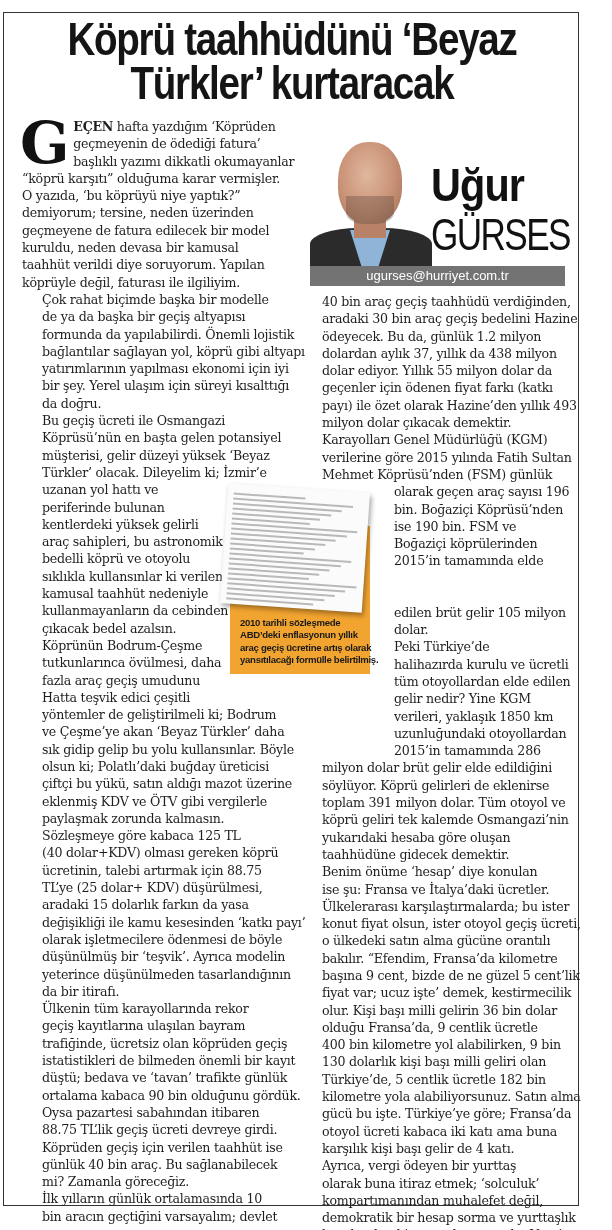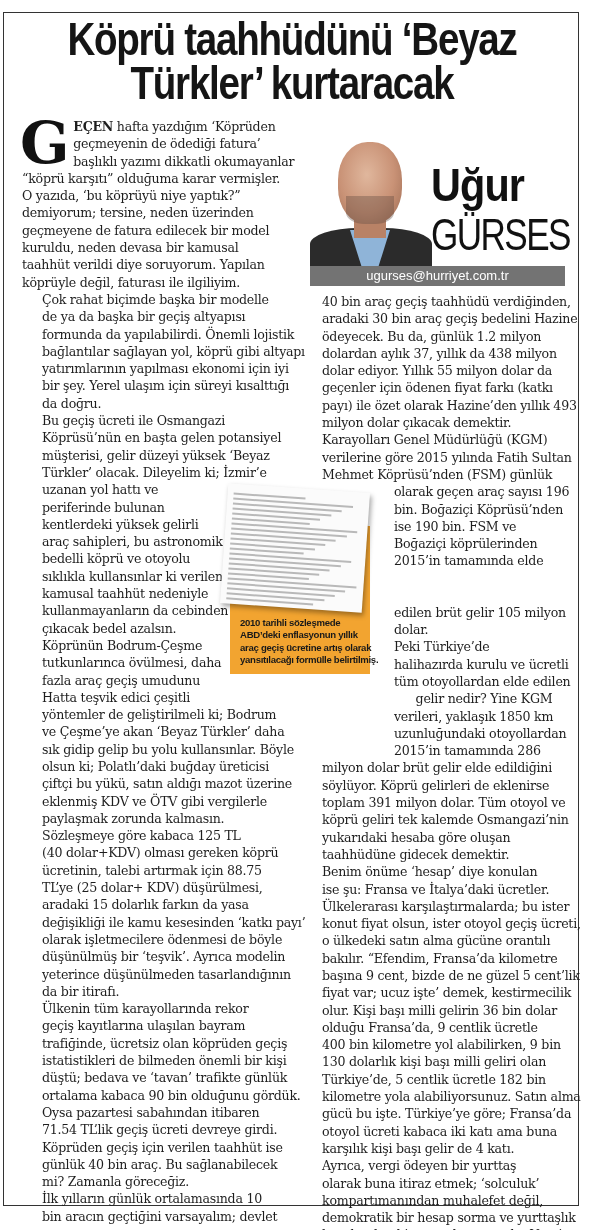--- a/index.html
+++ b/index.html
@@ -118,25 +118,25 @@
       <span class="line">değişikliği ile kamu kesesinden ‘katkı payı’</span>
       <span class="line">olarak işletmecilere ödenmesi de böyle</span>
       <span class="line">düşünülmüş bir ‘teşvik’. Ayrıca modelin</span>
       <span class="line">yeterince düşünülmeden tasarlandığının</span>
       <span class="line">da bir itirafı.</span>
     </p>
     <p>
       <span class="line">Ülkenin tüm karayollarında rekor</span>
       <span class="line">geçiş kayıtlarına ulaşılan bayram</span>
       <span class="line">trafiğinde, ücretsiz olan köprüden geçiş</span>
-      <span class="line">istatistikleri de bilmeden önemli bir kişi</span>
+      <span class="line">istatistikleri de bilmeden önemli bir kayıt</span>
       <span class="line">düştü; bedava ve ‘tavan’ trafikte günlük</span>
       <span class="line">ortalama kabaca 90 bin olduğunu gördük.</span>
       <span class="line">Oysa pazartesi sabahından itibaren</span>
-      <span class="line">71.54 TL’lik geçiş ücreti devreye girdi.</span>
+      <span class="line">88.75 TL’lik geçiş ücreti devreye girdi.</span>
       <span class="line">Köprüden geçiş için verilen taahhüt ise</span>
       <span class="line">günlük 40 bin araç. Bu sağlanabilecek</span>
       <span class="line">mi? Zamanla göreceğiz.</span>
     </p>
     <p>
       <span class="line">İlk yılların günlük ortalamasında 10</span>
       <span class="line">bin aracın geçtiğini varsayalım; devlet</span>
     </p>
   </div>
 
@@ -160,21 +160,21 @@
       <span class="line" style="padding-left: 72px;">ise 190 bin. FSM ve</span>
       <span class="line" style="padding-left: 72px;">Boğaziçi köprülerinden</span>
       <span class="line" style="padding-left: 72px;">2015’in tamamında elde</span>
       <span class="line" style="padding-left: 72px; margin-top: 34px;">edilen brüt gelir 105 milyon</span>
       <span class="line" style="padding-left: 72px;">dolar.</span>
     </p>
     <p>
       <span class="line" style="padding-left: 72px;">Peki Türkiye’de</span>
       <span class="line" style="padding-left: 72px;">halihazırda kurulu ve ücretli</span>
       <span class="line" style="padding-left: 72px;">tüm otoyollardan elde edilen</span>
-      <span class="line" style="padding-left: 72px; text-align: center;">gelir nedir? Yine KGM</span>
+      <span class="line" style="padding-left: 72px;">gelir nedir? Yine KGM</span>
       <span class="line" style="padding-left: 72px;">verileri, yaklaşık 1850 km</span>
       <span class="line" style="padding-left: 72px;">uzunluğundaki otoyollardan</span>
       <span class="line" style="padding-left: 72px;">2015’in tamamında 286</span>
       <span class="line">milyon dolar brüt gelir elde edildiğini</span>
       <span class="line">söylüyor. Köprü gelirleri de eklenirse</span>
       <span class="line">toplam 391 milyon dolar. Tüm otoyol ve</span>
       <span class="line">köprü geliri tek kalemde Osmangazi’nin</span>
       <span class="line">yukarıdaki hesaba göre oluşan</span>
       <span class="line">taahhüdüne gidecek demektir.</span>
     </p>

